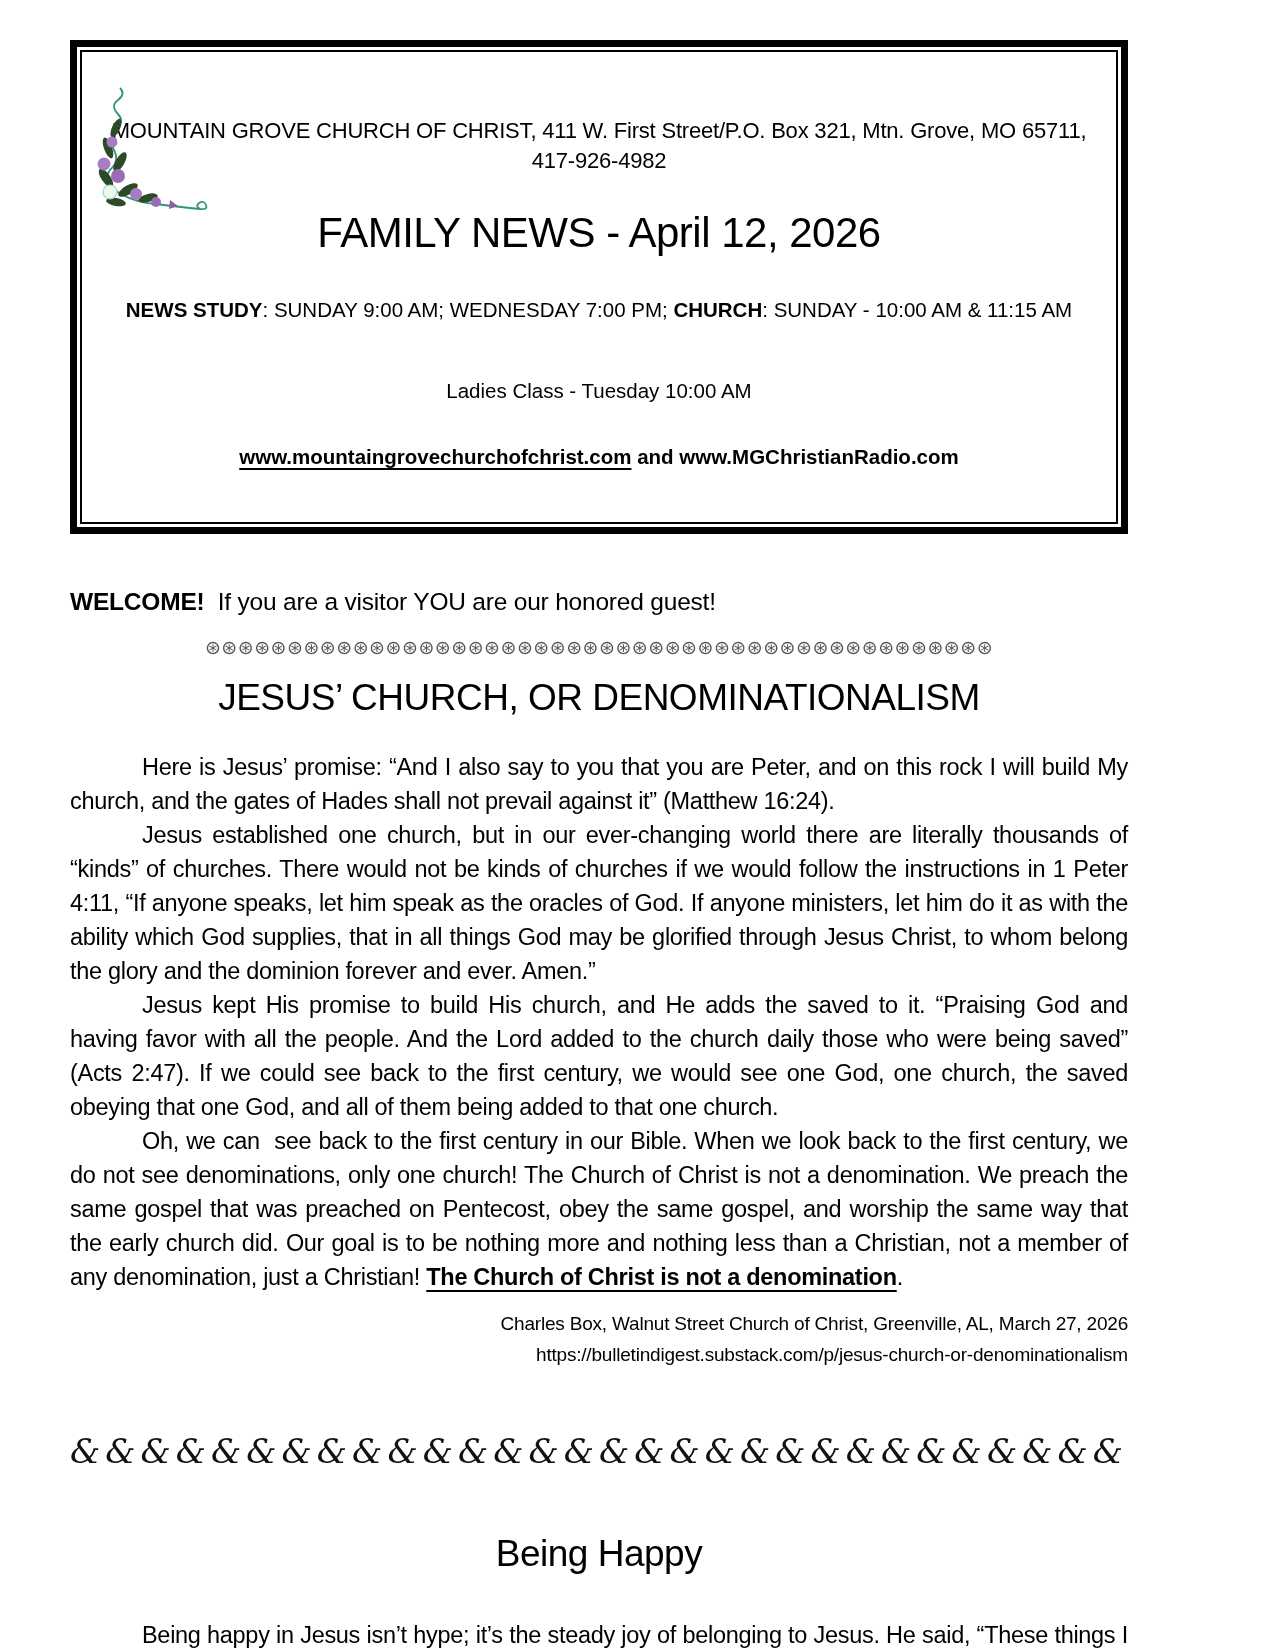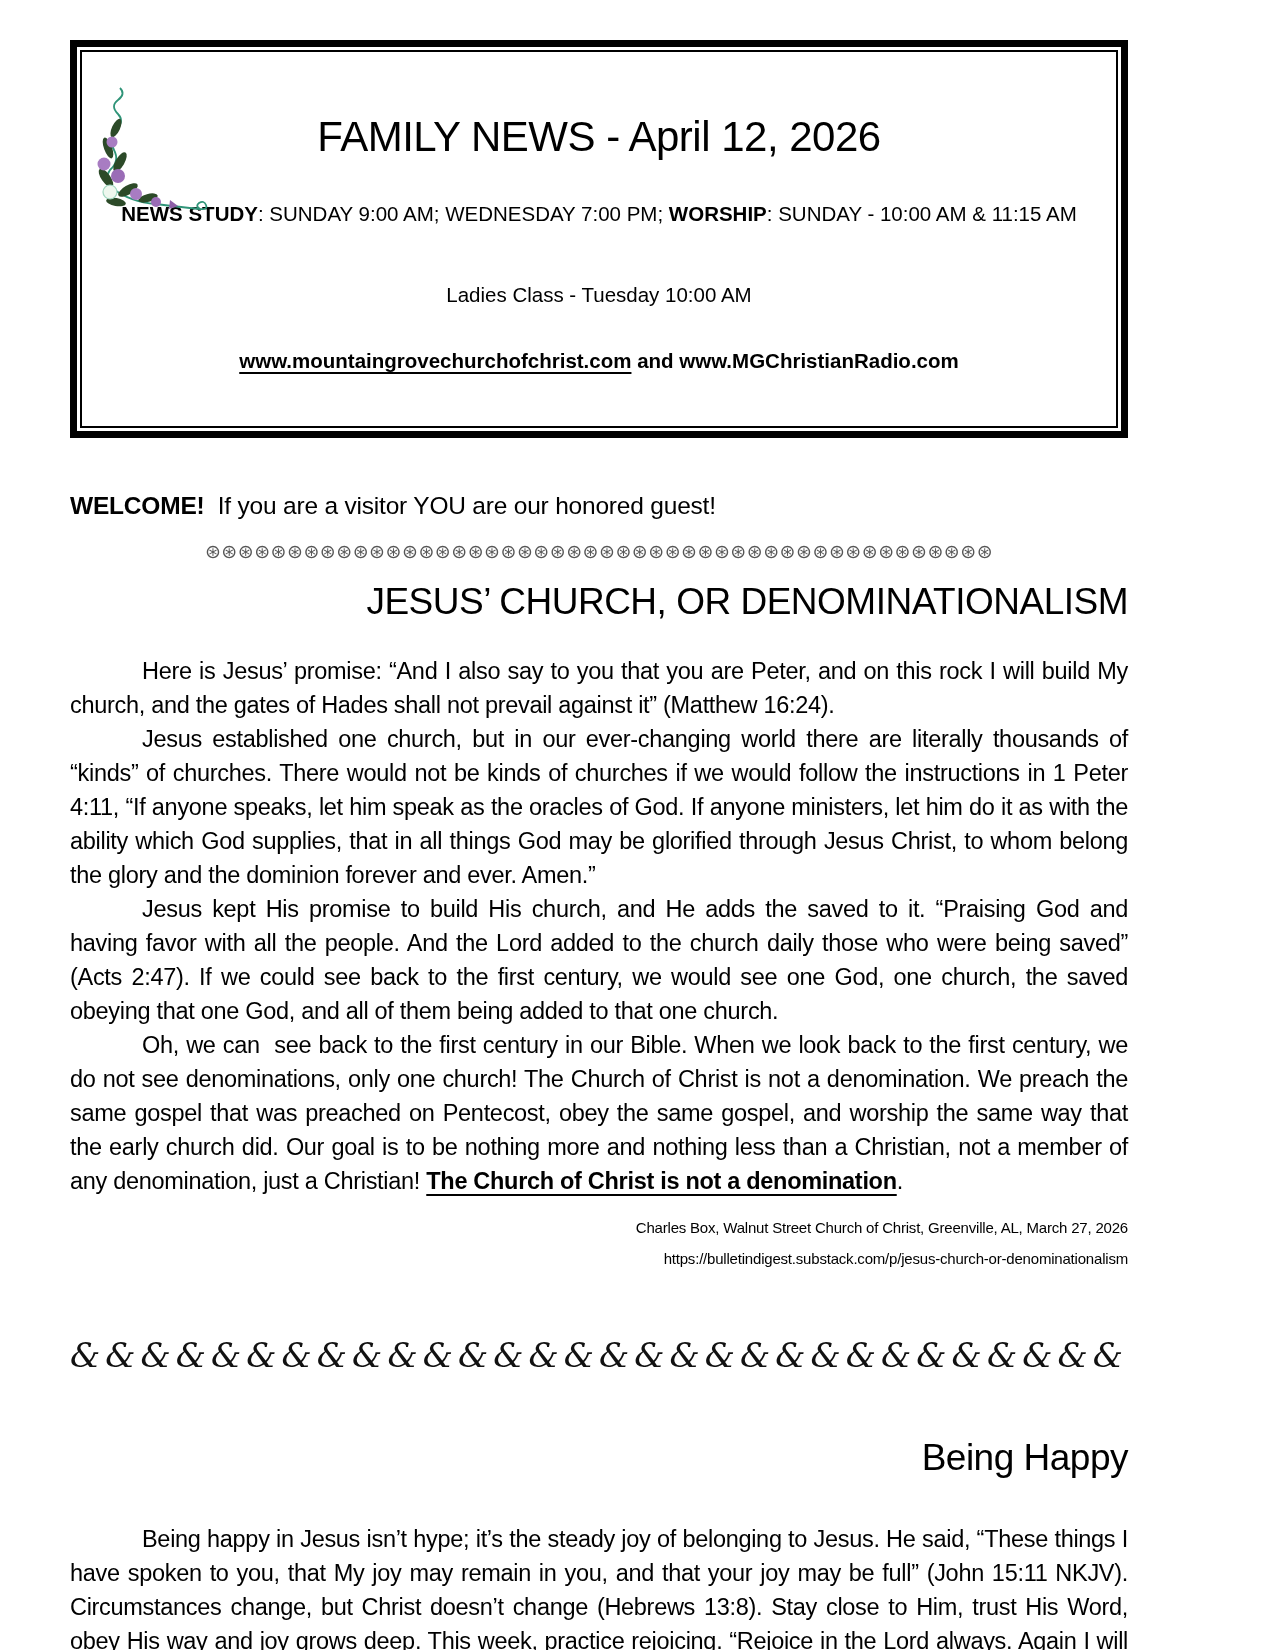--- a/index.html
+++ b/index.html
@@ -62,40 +62,40 @@
     letter-spacing:5px;
     color:#111;
     text-align:left;
     overflow:hidden;
     white-space:nowrap;
   }
 
   
   .article-title {
     margin-top:14px;
-    text-align:right;
+    text-align:center;
     font-size:37px; line-height:48px;
     letter-spacing:-0.5px;
   }
   .article-title.second { margin-top:56px; }
   .body-block { margin-top:28px; }
   .body-block.second { margin-top:40px; }
   p.body-par {
     font-size:23.5px;
     line-height:34px;
     text-align:justify;
     text-indent:72px;
     white-space:pre-wrap;
     letter-spacing:-0.3px;
   }
   .u-phrase { text-decoration:underline; text-decoration-thickness:2px; text-underline-offset:5px;font-weight:bold; }
   .attribution {
     margin-top:14px;
     text-align:right;
-    font-size:15px; line-height:31px;
+    font-size:19px; line-height:31px;
     letter-spacing:-0.2px;
   }
 </style>
 </head>
 <body>
 
 <div class="page">
   <div class="content">
 
     <div class="header-box">
@@ -115,22 +115,23 @@
 
           <circle cx="22" cy="56" r="5.5" fill="#a87cc2"></circle>
           <circle cx="14" cy="78" r="6.5" fill="#a87cc2"></circle>
           <circle cx="28" cy="90" r="7" fill="#9a6cb6"></circle>
           <circle cx="46" cy="108" r="6" fill="#a87cc2"></circle>
           <circle cx="66" cy="116" r="5" fill="#9a6cb6"></circle>
           <path d="M80 114 l8 6 l-9 3 z" fill="#8e5fa8"></path>
 
           <circle cx="20" cy="106" r="7" fill="#eef7ee" stroke="#9fd6bf" stroke-width="1.2"></circle>
         </svg>
+        <div class="hdr-line1">MOUNTAIN GROVE CHURCH OF CHRIST, 411 W. First Street/P.O. Box 321, Mtn. Grove, MO 65711,  417-926-4982</div>
         <div class="hdr-title">FAMILY NEWS - April 12, 2026</div>
-        <div class="hdr-sched"><span class="bold">NEWS STUDY</span><span>: SUNDAY 9:00 AM; WEDNESDAY 7:00 PM; </span><span class="bold">WORSHIP</span><span>: SUNDAY - 10:00 AM &amp; 11:15 AM</span></div>
+        <div class="hdr-sched"><span class="bold">NEWS STUDY</span><span>: SUNDAY 9:00 AM; WEDNESDAY 7:00 PM; </span><span class="bold">CHURCH</span><span>: SUNDAY - 10:00 AM &amp; 11:15 AM</span></div>
         <div class="hdr-ladies">Ladies Class - Tuesday 10:00 AM</div>
         <div class="hdr-sites"><span class="ul-site">www.mountaingrovechurchofchrist.com</span><span> and </span><span>www.MGChristianRadio.com</span></div>
       </div>
     </div>
 
     <div class="welcome"><span class="bold">WELCOME!</span><span>  If you are a visitor YOU are our honored guest!</span></div>
 
     <div class="floral-divider">⊛⊛⊛⊛⊛⊛⊛⊛⊛⊛⊛⊛⊛⊛⊛⊛⊛⊛⊛⊛⊛⊛⊛⊛⊛⊛⊛⊛⊛⊛⊛⊛⊛⊛⊛⊛⊛⊛⊛⊛⊛⊛⊛⊛⊛⊛⊛⊛</div>
 
     <div class="article-title">JESUS’ CHURCH, OR DENOMINATIONALISM</div>

